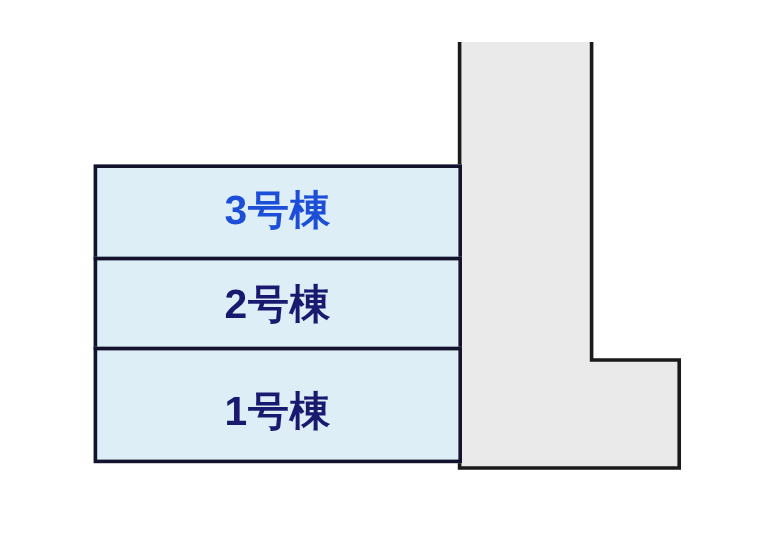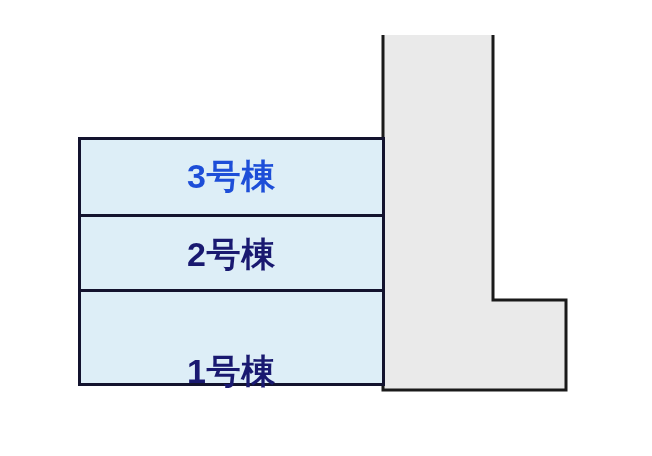--- a/index.html
+++ b/index.html
@@ -92,19 +92,19 @@
   <div class="building-stack">
 
     <div class="building-block block-3" style="background: rgb(221, 238, 247); border-color: rgb(19, 19, 46); border-width: 3px;">
       <span class="block-label" style="color: #1d4ed8;">3号棟</span>
     </div>
 
     <div class="building-block block-2" style="background: rgb(221, 238, 247); border-color: rgb(19, 19, 46); border-width: 3px;">
       <span class="block-label" style="color: rgb(25, 25, 112);">2号棟</span>
     </div>
 
-    <div class="building-block block-1" style="background: rgb(221, 238, 247); border-color: rgb(19, 19, 46); border-width: 3px; align-items: flex-end;">
+    <div class="building-block block-1" style="background: rgb(221, 238, 247); border-color: rgb(19, 19, 46); border-width: 3px;">
       <span class="block-label" style="color: rgb(25, 25, 112);">1号棟</span>
     </div>
 
   </div>
 
 </div>
 
 </body></html>

